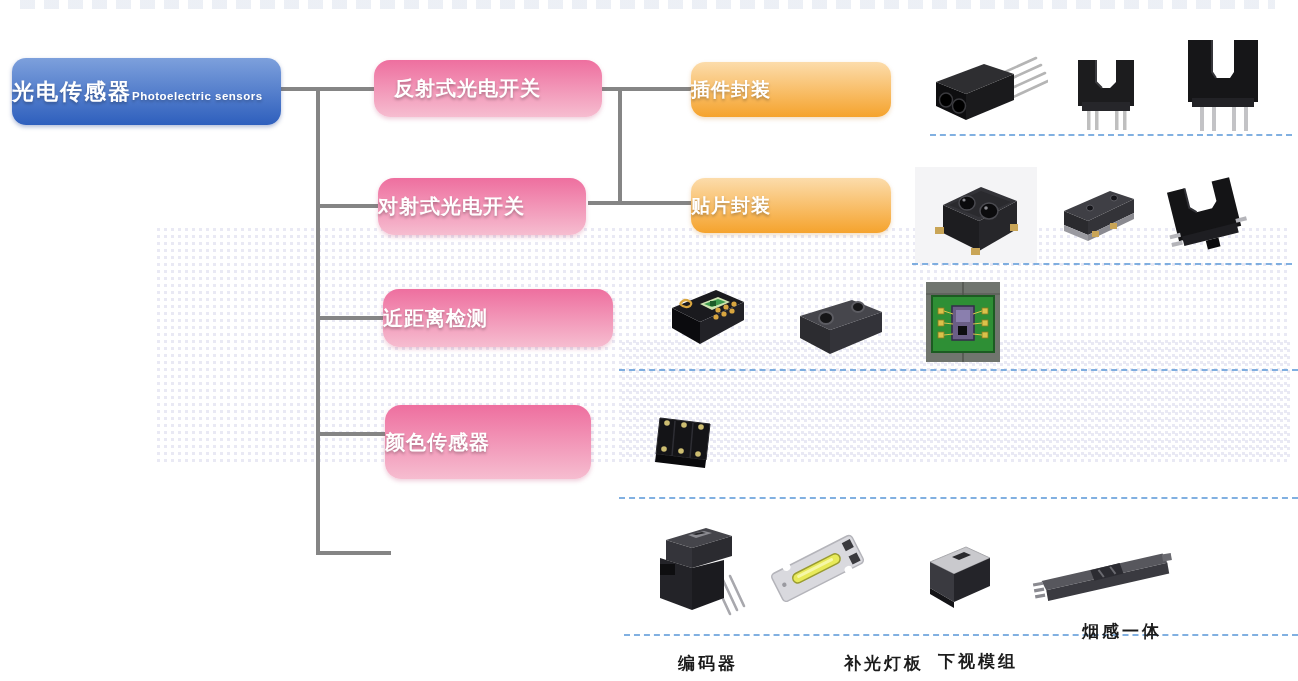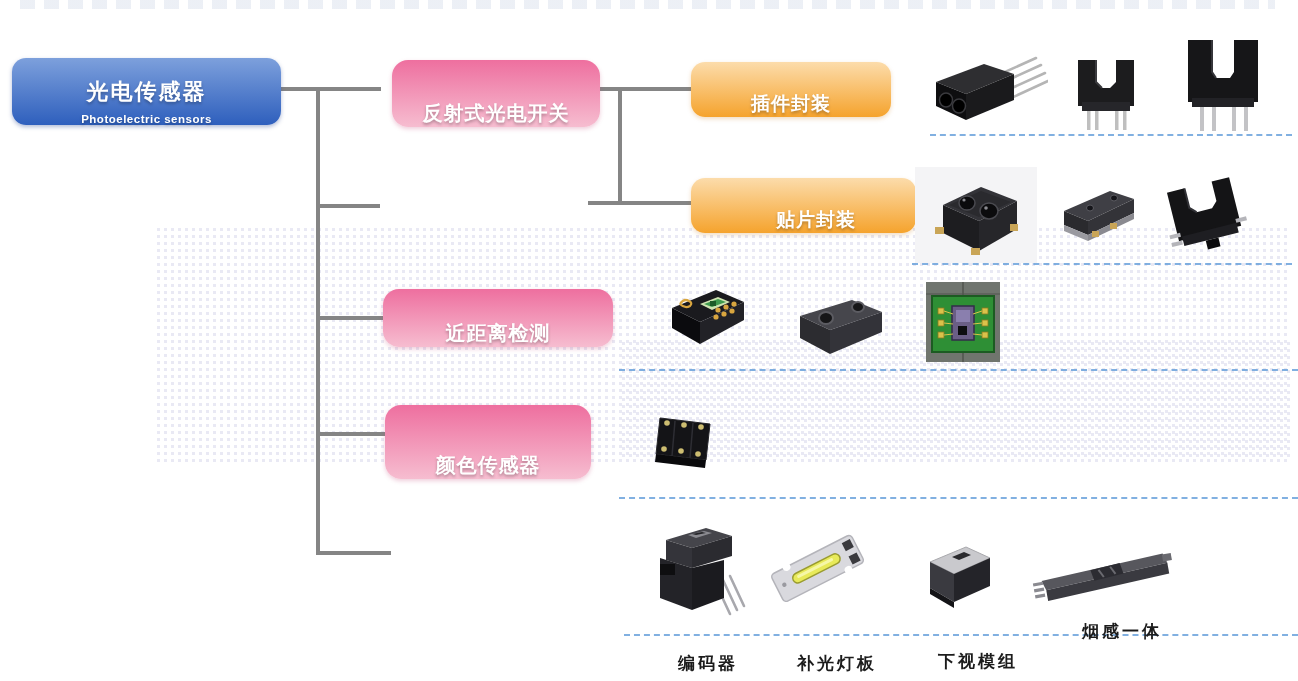--- a/index.html
+++ b/index.html
@@ -23,21 +23,21 @@
 
   
   .hline,.vline{background:var(--line-gray);}
   .hline{height:4px;}
   .vline{width:4px;}
 
   
   .dash{height:0;border-top:2px dashed var(--dash-blue);opacity:.85;}
 
   
-  .box{display:flex;flex-direction:column;align-items:center;justify-content:flex-end;
+  .box{display:flex;align-items:center;justify-content:flex-start;
     color:#fff;font-weight:bold;text-align:center;
     text-shadow:0 2px 3px rgba(0,0,0,.28);}
   .root-box{width:269px;height:67px;border-radius:14px;
     background:linear-gradient(180deg,var(--blue-top) 0%,var(--blue-bottom) 100%);
     box-shadow:0 2px 4px rgba(30,60,140,.35);}
   .root-title{font-size:22px;letter-spacing:2px;line-height:1.15;}
   .root-sub{font-size:11.5px;letter-spacing:.5px;margin-top:9px;}
   .pink-box{border-radius:16px;font-size:20px;letter-spacing:1px;
     background:linear-gradient(180deg,var(--pink-top) 0%,var(--pink-bottom) 100%);
     box-shadow:0 2px 4px rgba(190,60,110,.25);}
@@ -74,34 +74,37 @@
   <div class="abs dash" style="left:912px;top:263px;width:380px;"></div>
   <div class="abs dash" style="left:619px;top:369px;width:679px;"></div>
   <div class="abs dash" style="left:619px;top:497px;width:679px;"></div>
   <div class="abs dash" style="left:624px;top:634px;width:674px;"></div>
 
   <div class="abs box root-box" style="left:12px;top:58px;">
     <div class="root-title">光电传感器</div>
     <div class="root-sub">Photoelectric sensors</div>
   </div>
 
-  <div class="abs box pink-box" style="left:392px;top:60px;width:208px;height:67px;">
+  <div class="abs box pink-box" style="left:374px;top:60px;width:208px;height:57px;padding-left:20px;">
     <span>反射式光电开关</span>
+  </div>
+  <div class="abs box pink-box" style="left:378px;top:178px;width:208px;height:57px;">
+    <span>对射式光电开关</span>
   </div>
   <div class="abs box pink-box" style="left:383px;top:289px;width:230px;height:58px;">
     <span>近距离检测</span>
   </div>
   <div class="abs box pink-box" style="left:385px;top:405px;width:206px;height:74px;">
     <span>颜色传感器</span>
   </div>
 
   <div class="abs box orange-box" style="left:691px;top:62px;width:200px;height:55px;">
     <span>插件封装</span>
   </div>
-  <div class="abs box orange-box" style="left:691px;top:178px;width:200px;height:55px;padding-left:25px;">
+  <div class="abs box orange-box" style="left:691px;top:178px;width:200px;height:55px;">
     <span>贴片封装</span>
   </div>
 
   <svg class="abs photo" style="left:930px;top:48px;" width="118" height="82" viewBox="0 0 118 82">
     <g stroke="#b5b5b5" stroke-width="2.6" stroke-linecap="round">
       <line x1="48" y1="36" x2="106" y2="10"></line>
       <line x1="54" y1="43" x2="111" y2="17"></line>
       <line x1="60" y1="50" x2="115" y2="25"></line>
       <line x1="66" y1="57" x2="118" y2="33"></line>
     </g>
@@ -285,17 +288,17 @@
       <rect x="5" y="37" width="10" height="3.2" fill="#8a8a90"></rect>
       <rect x="5" y="43" width="10" height="3.2" fill="#8a8a90"></rect>
       <polygon points="64,28 94,26 96,37 66,39" fill="#2c2c32"></polygon>
       <line x1="72" y1="29" x2="76" y2="37" stroke="#6a6a70" stroke-width="2"></line>
       <line x1="84" y1="28" x2="88" y2="36" stroke="#6a6a70" stroke-width="2"></line>
       <rect x="137" y="25" width="9" height="7" fill="#6a6a70"></rect>
     </g>
   </svg>
 
   <div class="abs plabel" style="left:638px;top:652px;">编码器</div>
-  <div class="abs plabel" style="left:767px;top:652px;">补光灯板</div>
+  <div class="abs plabel" style="left:814px;top:652px;">补光灯板</div>
   <div class="abs plabel" style="left:908px;top:650px;">下视模组</div>
   <div class="abs plabel" style="left:1052px;top:620px;">烟感一体</div>
 
 </div>
 
 </body></html>

